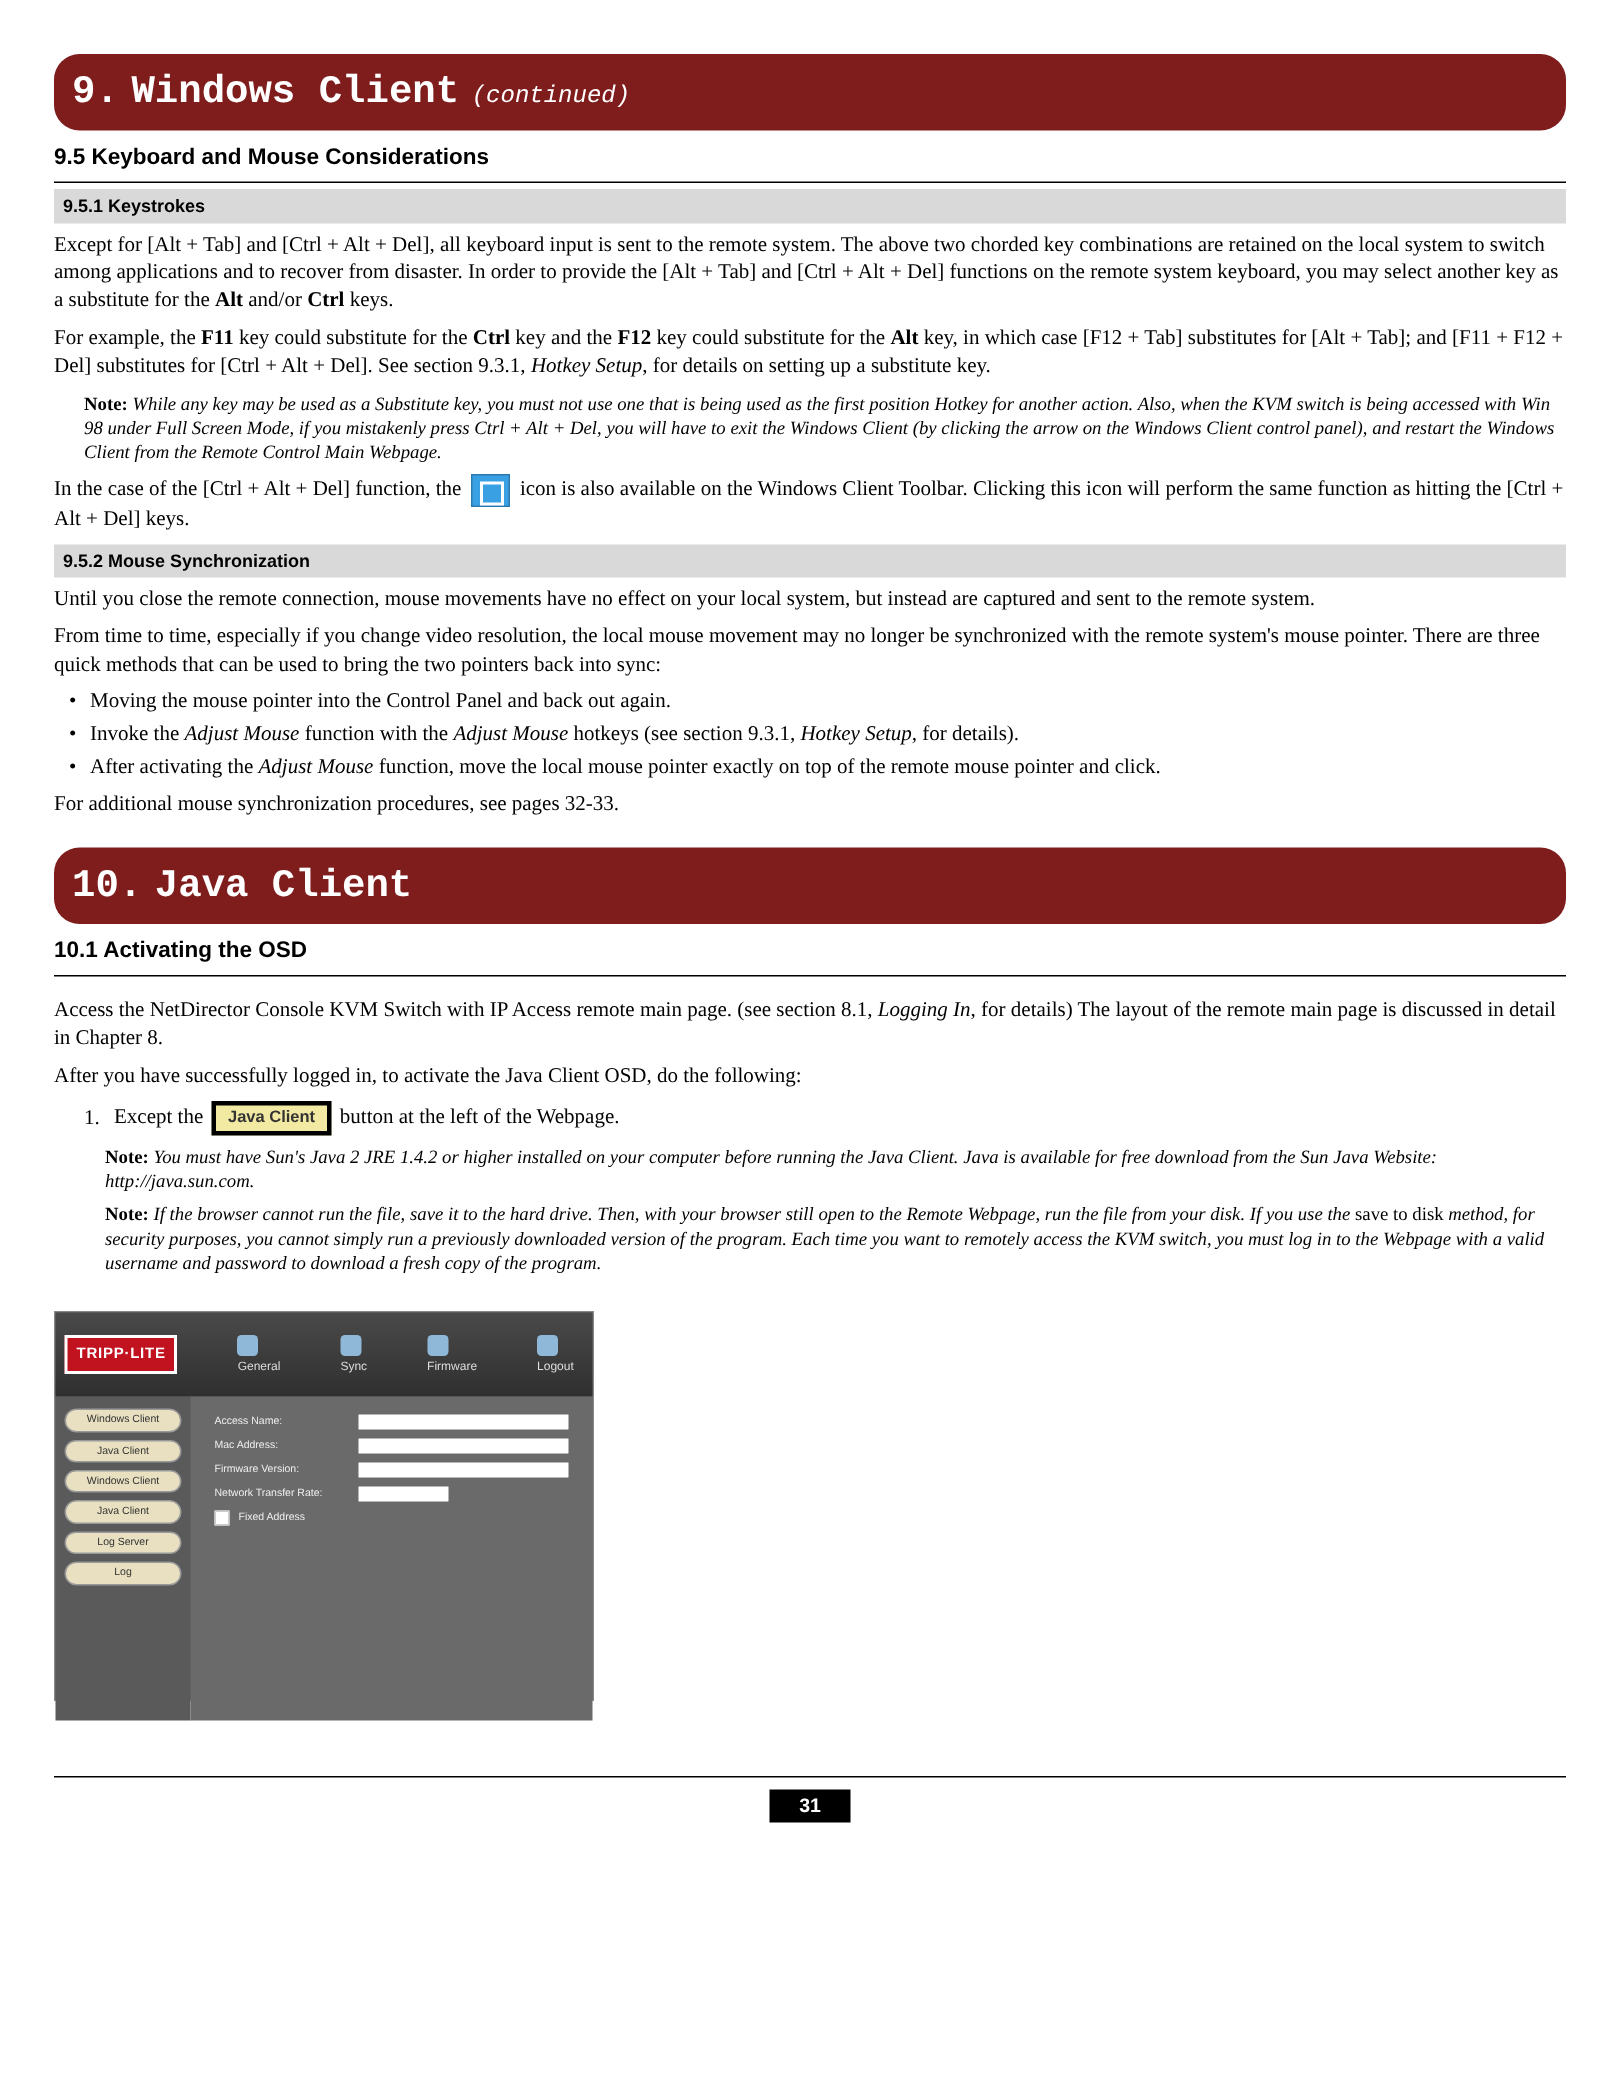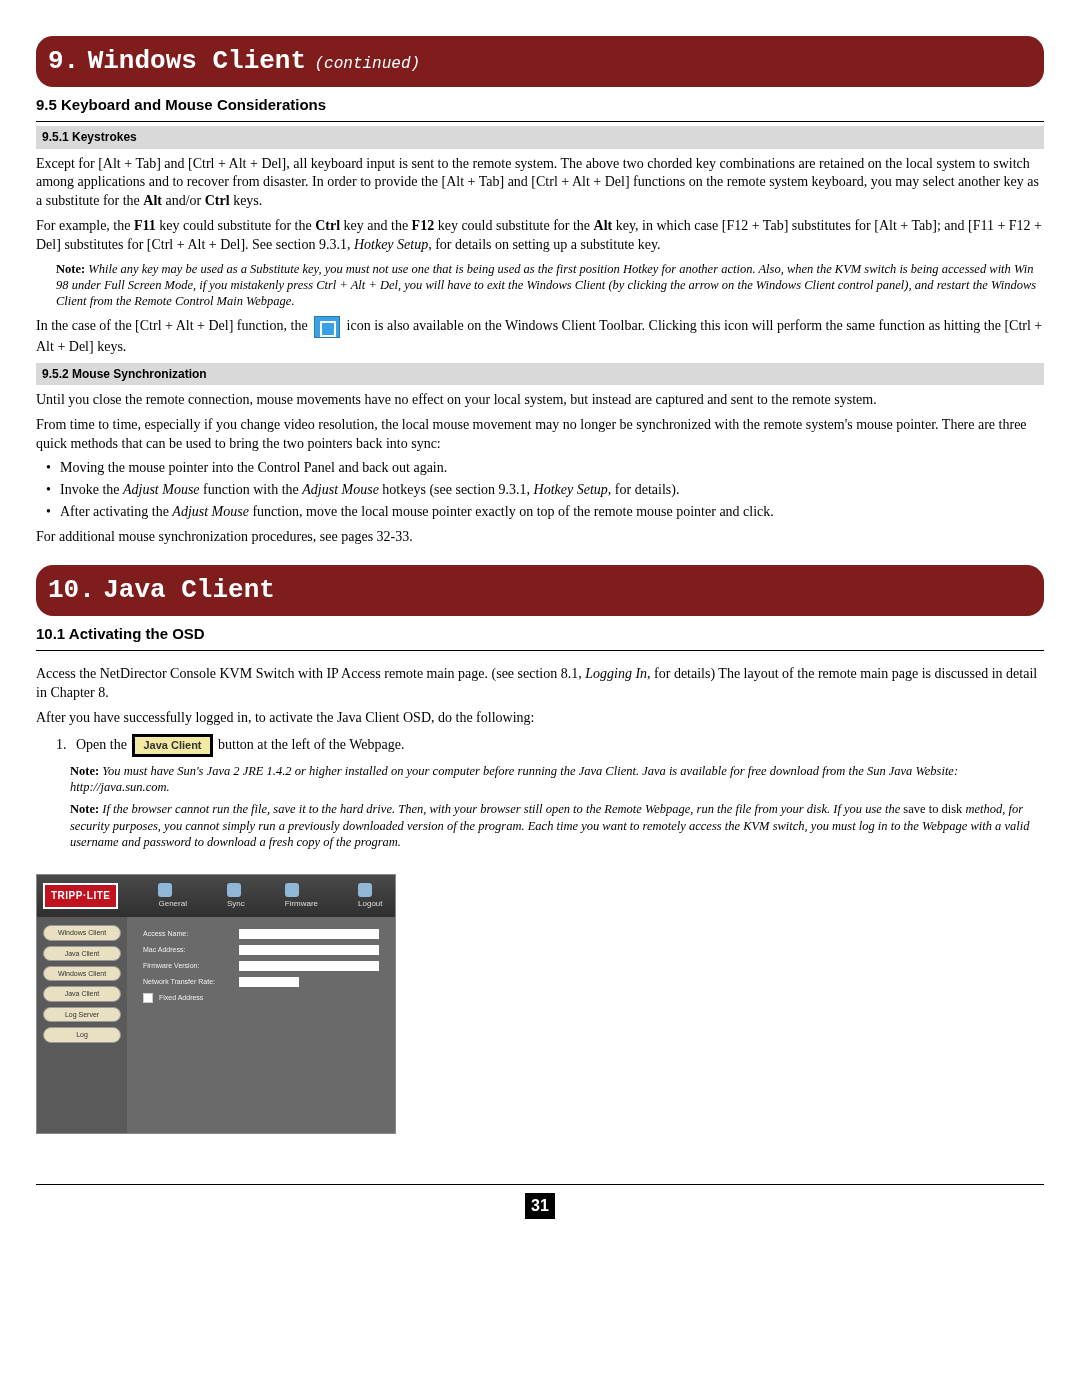--- a/index.html
+++ b/index.html
@@ -121,21 +121,21 @@
   .app-shot {
     border:1px solid #888;
     background:#555;
     width:100%;
     height:260px;
     position:relative;
     font-family: Arial, sans-serif;
   }
   .app-topbar {
     background: linear-gradient(#4a4a4a,#2f2f2f);
-    height:42px;
+    height:56px;
     display:flex;
     align-items:center;
     padding:0 6px;
     gap:40px;
   }
   .logo {
     background:#c1121f;
     color:#fff;
     font-weight:bold;
     font-size:10px;
@@ -170,23 +170,23 @@
     display:flex; flex-direction:column; gap:6px;
   }
   .field-row{display:flex;align-items:center;gap:6px;}
   .field-label{color:#eee;font-size:7px;width:90px;}
   .field-input{background:#fff;height:10px;flex:0 0 140px;}
   .footer-rule{
     border:none; border-top:1px solid #000;
     margin-top:50px;
   }
   .page-num{
-    width:30px; margin:8px auto 0 auto;
+    width:54px; margin:8px auto 0 auto;
     background:#000; color:#fff;
-    font-family:Arial,sans-serif; font-size:16px; font-weight:bold;
+    font-family:Arial,sans-serif; font-size:13px; font-weight:bold;
     text-align:center; padding:2px 0;
   }
   b,strong{font-weight:bold;}
   i,em{font-style:italic;}
 </style>
 </head>
 <body>
 
 <div class="black-header">
   <span class="big">9.</span>
@@ -240,21 +240,21 @@
 <div class="section-sub">10.1 Activating the OSD</div>
 
 <div class="two-col" style="margin-top:8px">
   <div class="left">
     <p>
       <span>Access the NetDirector Console KVM Switch with IP Access remote main page. (see section 8.1, </span><i>Logging In</i><span>, for details) The layout of the remote main page is discussed in detail in Chapter 8.</span>
     </p>
     <p>After you have successfully logged in, to activate the Java Client OSD, do the following:</p>
     <ol class="steps">
       <li>
-        <span>Open the </span>
+        <span>Except the </span>
         <span class="java-btn">Java Client</span>
         <span> button at the left of the Webpage.</span>
       </li>
     </ol>
     <p class="note" style="margin-left:34px">
       <span class="note-label">Note:</span><span> You must have Sun's Java 2 JRE 1.4.2 or higher installed on your computer before running the Java Client. Java is available for free download from the Sun Java Website: http://java.sun.com.</span>
     </p>
     <p class="note" style="margin-left:34px">
       <span class="note-label">Note:</span><span> If the browser cannot run the file, save it to the hard drive. Then, with your browser still open to the Remote Webpage, run the file from your disk. If you use the </span><span style="font-style:normal">save to disk</span><span> method, for security purposes, you cannot simply run a previously downloaded version of the program. Each time you want to remotely access the KVM switch, you must log in to the Webpage with a valid username and password to download a fresh copy of the program.</span>
     </p>

